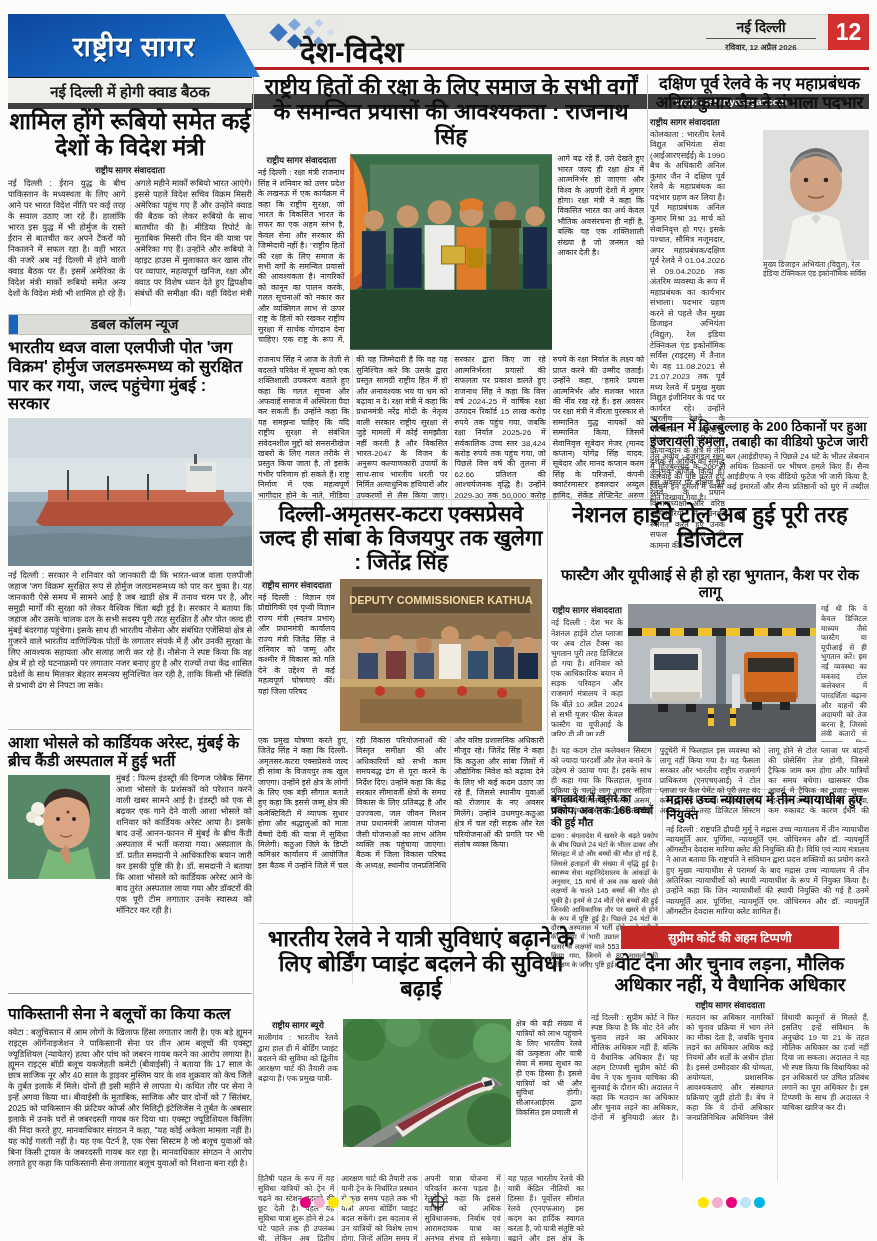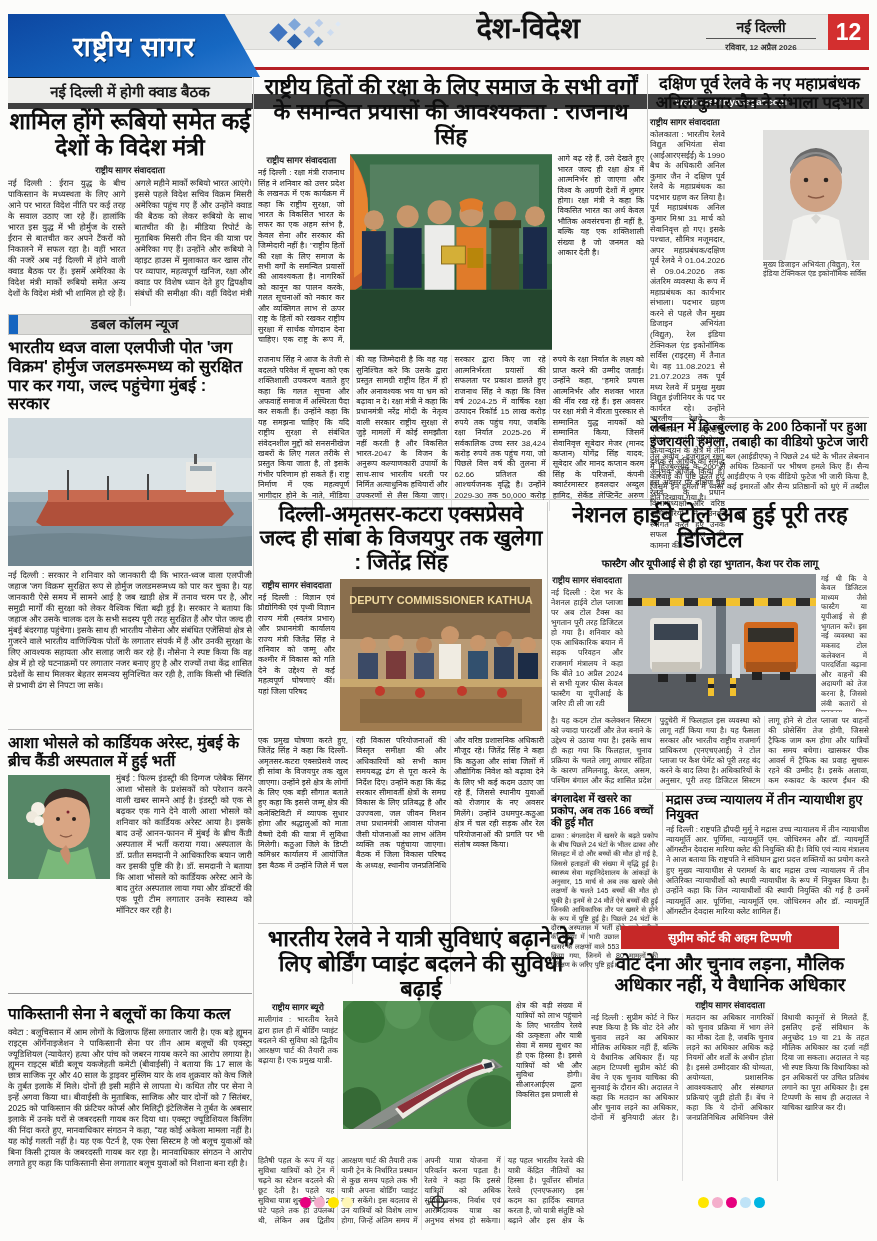--- a/index.html
+++ b/index.html
@@ -12,21 +12,21 @@
   .mast-band{position:absolute;left:8px;top:14px;width:861px;height:36px;background:#e9e9e6;border:1px solid #d6d6d3;box-sizing:border-box;}
   .web-strip{position:absolute;left:8px;top:50px;width:861px;height:15px;background:#1565c0;color:#fff;
              font-size:9.5px;font-weight:bold;line-height:15px;text-align:right;padding-right:82px;box-sizing:border-box;}
   .red-rule{position:absolute;left:8px;top:67px;width:861px;height:2.5px;background:#b52025;}
   .logo{position:absolute;left:8px;top:14px;width:252px;height:63px;z-index:3;
         background:linear-gradient(160deg,#0d47a1 0%,#1668c2 70%,#2e7bd2 100%);
         clip-path:polygon(0 0,86% 0,100% 100%,0 100%);
         display:flex;align-items:center;justify-content:center;}
   .logo span{color:#fff;font-size:27px;font-weight:bold;text-shadow:1px 1px 1px #062a55;letter-spacing:1px;}
   .diamond{position:absolute;transform:rotate(45deg);}
-  .section-title{position:absolute;left:300px;top:7px;width:280px;text-align:right;
+  .section-title{position:absolute;left:300px;top:31px;width:280px;text-align:left;
                  font-size:29px;font-weight:bold;color:#111;z-index:2;}
   .city-block{position:absolute;left:700px;top:17px;width:122px;text-align:center;z-index:2;}
   .city-block .city{font-size:14px;font-weight:bold;}
   .city-block .div{height:1px;background:#555;margin:2px 6px;}
   .city-block .date{font-size:8px;font-weight:bold;color:#333;}
   .page-box{position:absolute;left:828px;top:14px;width:41px;height:36px;background:#d32f2f;z-index:4;
             color:#fff;font-size:23px;font-weight:bold;display:flex;align-items:center;justify-content:center;}
   
   .hl{font-weight:bold;color:#0e0e0e;line-height:1.14;}
   .byline{font-size:8.5px;font-weight:bold;text-align:center;color:#222;margin:4px 0 3px 0;}
@@ -247,21 +247,21 @@
         <circle cx="122" cy="112" r="5" fill="#c0392b"></circle>
           <circle cx="162" cy="114" r="5" fill="#c0392b"></circle>
         <rect x="20" y="120" width="162" height="24" fill="#8a6a42"></rect>
       </svg>
     </div>
     <div class="bt cols3" style="font-size:7.9px;margin-top:5px;height:248px;">एक प्रमुख घोषणा करते हुए, जितेंद्र सिंह ने कहा कि दिल्ली-अमृतसर-कटरा एक्सप्रेसवे जल्द ही सांबा के विजयपुर तक खुल जाएगा। उन्होंने इसे क्षेत्र के लोगों के लिए एक बड़ी सौगात बताते हुए कहा कि इससे जम्मू क्षेत्र की कनेक्टिविटी में व्यापक सुधार होगा और श्रद्धालुओं को माता वैष्णो देवी की यात्रा में सुविधा मिलेगी। कठुआ जिले के डिप्टी कमिश्नर कार्यालय में आयोजित इस बैठक में उन्होंने जिले में चल रही विकास परियोजनाओं की विस्तृत समीक्षा की और अधिकारियों को सभी काम समयबद्ध ढंग से पूरा करने के निर्देश दिए। उन्होंने कहा कि केंद्र सरकार सीमावर्ती क्षेत्रों के समग्र विकास के लिए प्रतिबद्ध है और उज्ज्वला, जल जीवन मिशन तथा प्रधानमंत्री आवास योजना जैसी योजनाओं का लाभ अंतिम व्यक्ति तक पहुंचाया जाएगा। बैठक में जिला विकास परिषद के अध्यक्ष, स्थानीय जनप्रतिनिधि और वरिष्ठ प्रशासनिक अधिकारी मौजूद रहे। जितेंद्र सिंह ने कहा कि कठुआ और सांबा जिलों में औद्योगिक निवेश को बढ़ावा देने के लिए भी कई कदम उठाए जा रहे हैं, जिससे स्थानीय युवाओं को रोजगार के नए अवसर मिलेंगे। उन्होंने उधमपुर-कठुआ क्षेत्र में चल रही सड़क और रेल परियोजनाओं की प्रगति पर भी संतोष व्यक्त किया।</div>
   </div>
 
   <div class="sec" style="left:551px;top:502px;width:318px;height:284px;">
     <div class="hl" style="font-size:22px;text-align:center;">नेशनल हाईवे टोल अब हुई पूरी तरह डिजिटल</div>
-    <div class="hl" style="font-size:10px;text-align:center;margin-top:6px;">फास्टैग और यूपीआई से ही हो रहा भुगतान, कैश पर रोक लागू</div>
+    <div class="hl" style="font-size:15px;text-align:center;margin-top:14px;">फास्टैग और यूपीआई से ही हो रहा भुगतान, कैश पर रोक लागू</div>
     <div class="row" style="margin-top:4px;height:138px;">
       <div style="width:72px;">
         <div class="byline" style="margin-top:0;">राष्ट्रीय सागर संवाददाता</div>
         <div class="bt" style="font-size:7.7px;height:118px;">नई दिल्ली : देश भर के नेशनल हाईवे टोल प्लाजा पर अब टोल टैक्स का भुगतान पूरी तरह डिजिटल हो गया है। शनिवार को एक आधिकारिक बयान में सड़क परिवहन और राजमार्ग मंत्रालय ने कहा कि बीते 10 अप्रैल 2024 से सभी यूजर फीस केवल फास्टैग या यूपीआई के जरिए ही ली जा रही</div>
       </div>
       <svg class="photo" width="188" height="138" viewBox="0 0 188 138">
         <rect width="188" height="138" fill="#b9bec2"></rect>
         <rect width="188" height="26" fill="#8d9398"></rect>
         <rect y="24" width="188" height="8" fill="#f2c12e"></rect>
         <rect y="24" width="14" height="8" fill="#2c2c2c"></rect>
@@ -306,21 +306,21 @@
     <div class="bt" style="font-size:7px;margin-top:2px;">ढाका : बंगलादेश में खसरे के बढ़ते प्रकोप के बीच पिछले 24 घंटों के भीतर ढाका और सिलहट में दो और बच्चों की मौत हो गई है, जिससे हताहतों की संख्या में वृद्धि हुई है। स्वास्थ्य सेवा महानिदेशालय के आंकड़ों के अनुसार, 15 मार्च से अब तक खसरे जैसे लक्षणों के चलते 145 बच्चों की मौत हो चुकी है। इनमें से 24 मौतें ऐसे बच्चों की हुईं जिनकी आधिकारिक तौर पर खसरे से होने के रूप में पुष्टि हुई है। पिछले 24 घंटों के दौरान अस्पताल में भर्ती होने वाले मरीजों की संख्या में भारी उछाल देखा गया है। खसरे के लक्षणों वाले 553 बच्चों को भर्ती किया गया, जिनमें से 80 मामलों की परीक्षण के जरिए पुष्टि हुई।</div>
   </div>
 
   <div class="sec" style="left:666px;top:793px;width:203px;height:127px;">
     <div class="hl" style="font-size:13px;">मद्रास उच्च न्यायालय में तीन न्यायाधीश हुए नियुक्त</div>
     <div class="bt" style="font-size:7.8px;margin-top:2px;">नई दिल्ली : राष्ट्रपति द्रौपदी मुर्मू ने मद्रास उच्च न्यायालय में तीन न्यायाधीश न्यायमूर्ति आर. पूर्णिमा, न्यायमूर्ति एम. जोथिरमन और डॉ. न्यायमूर्ति ऑगस्टीन देवदास मारिया क्लेट की नियुक्ति की है। विधि एवं न्याय मंत्रालय ने आज बताया कि राष्ट्रपति ने संविधान द्वारा प्रदत्त शक्तियों का प्रयोग करते हुए मुख्य न्यायाधीश से परामर्श के बाद मद्रास उच्च न्यायालय में तीन अतिरिक्त न्यायाधीशों को स्थायी न्यायाधीश के रूप में नियुक्त किया है। उन्होंने कहा कि जिन न्यायाधीशों की स्थायी नियुक्ति की गई है उनमें न्यायमूर्ति आर. पूर्णिमा, न्यायमूर्ति एम. जोथिरमन और डॉ. न्यायमूर्ति ऑगस्टीन देवदास मारिया क्लेट शामिल हैं।</div>
   </div>
 
   <div class="sec" style="left:258px;top:926px;width:326px;height:264px;">
     <div class="hl" style="font-size:22px;text-align:center;">भारतीय रेलवे ने यात्री सुविधाएं बढ़ाने के लिए बोर्डिंग प्वाइंट बदलने की सुविधा बढ़ाई</div>
-    <div class="row" style="margin-top:0;height:151px;">
+    <div class="row" style="margin-top:18px;height:151px;">
       <div style="width:80px;">
         <div class="byline" style="margin-top:0;">राष्ट्रीय सागर ब्यूरो</div>
         <div class="bt" style="font-size:7.8px;height:108px;">मालीगांव : भारतीय रेलवे द्वारा हाल ही में बोर्डिंग प्वाइंट बदलने की सुविधा को द्वितीय आरक्षण चार्ट की तैयारी तक बढ़ाया है। एक प्रमुख यात्री-</div>
       </div>
       <svg class="photo" width="168" height="128" viewBox="0 0 168 128">
         <rect width="168" height="128" fill="#4e8a4e"></rect>
         <circle cx="20" cy="20" r="22" fill="#3e7c3e"></circle>
           <circle cx="60" cy="10" r="18" fill="#5a975a"></circle>
         <circle cx="110" cy="16" r="24" fill="#467f46"></circle>
           <circle cx="150" cy="24" r="20" fill="#5fa05f"></circle>

